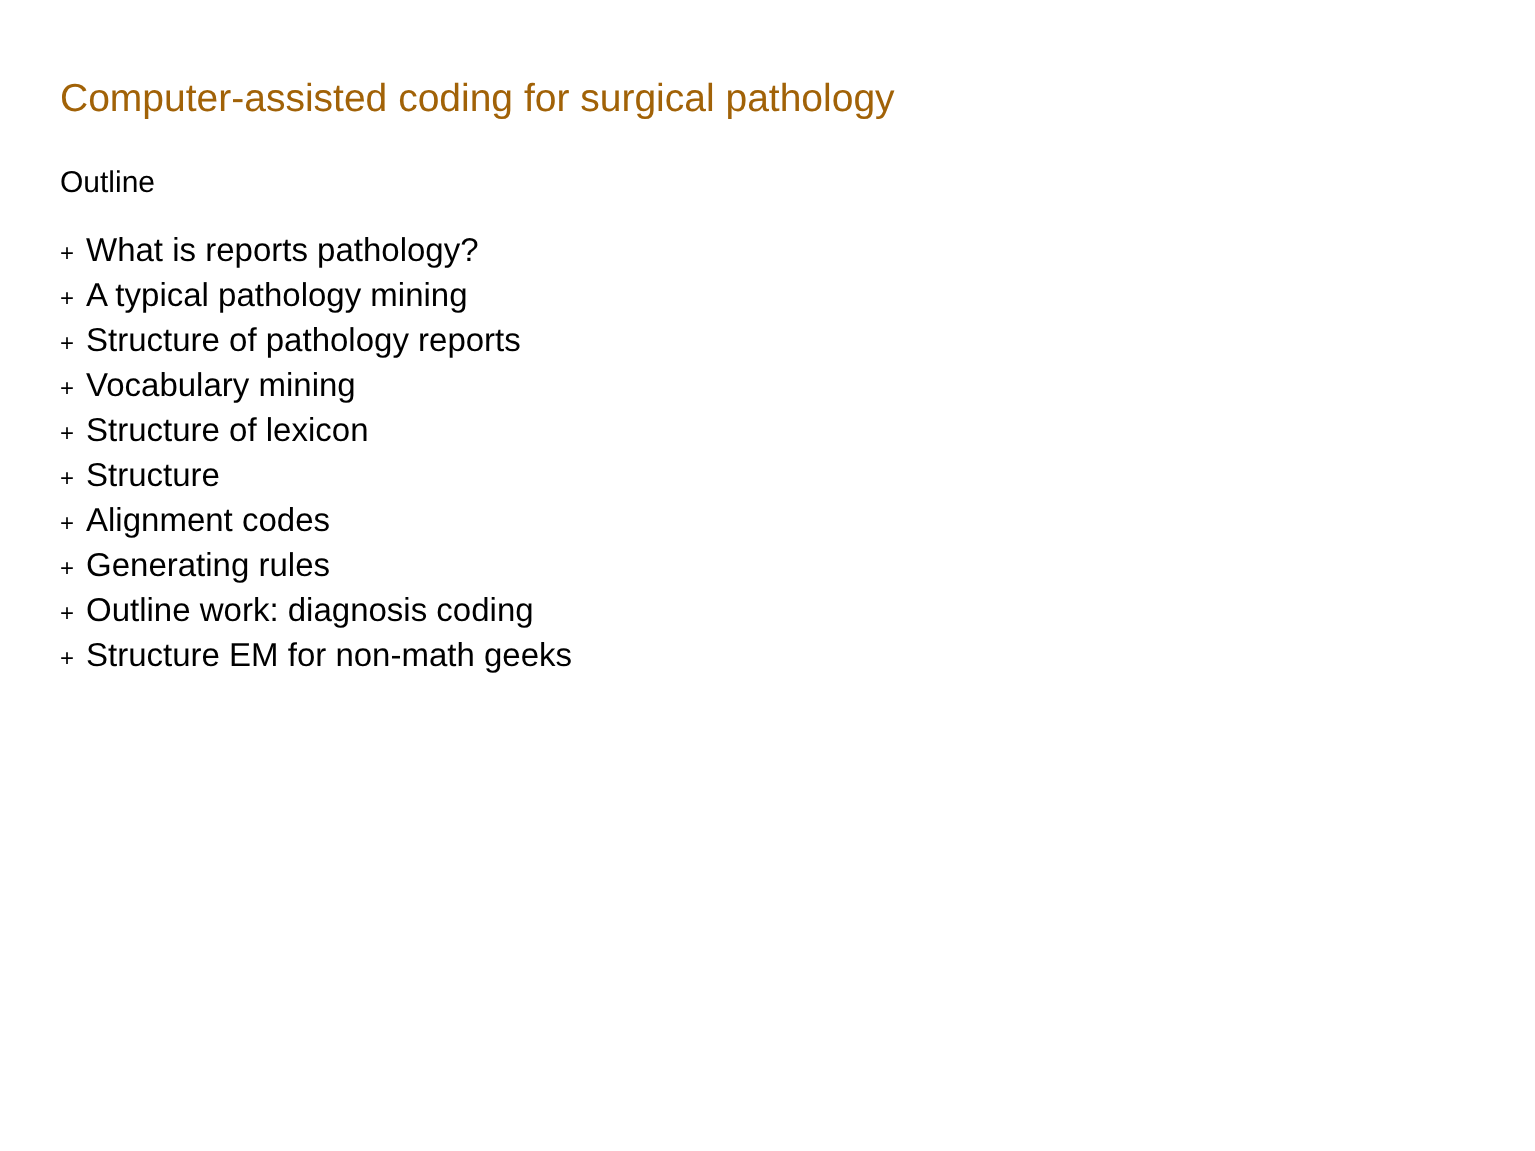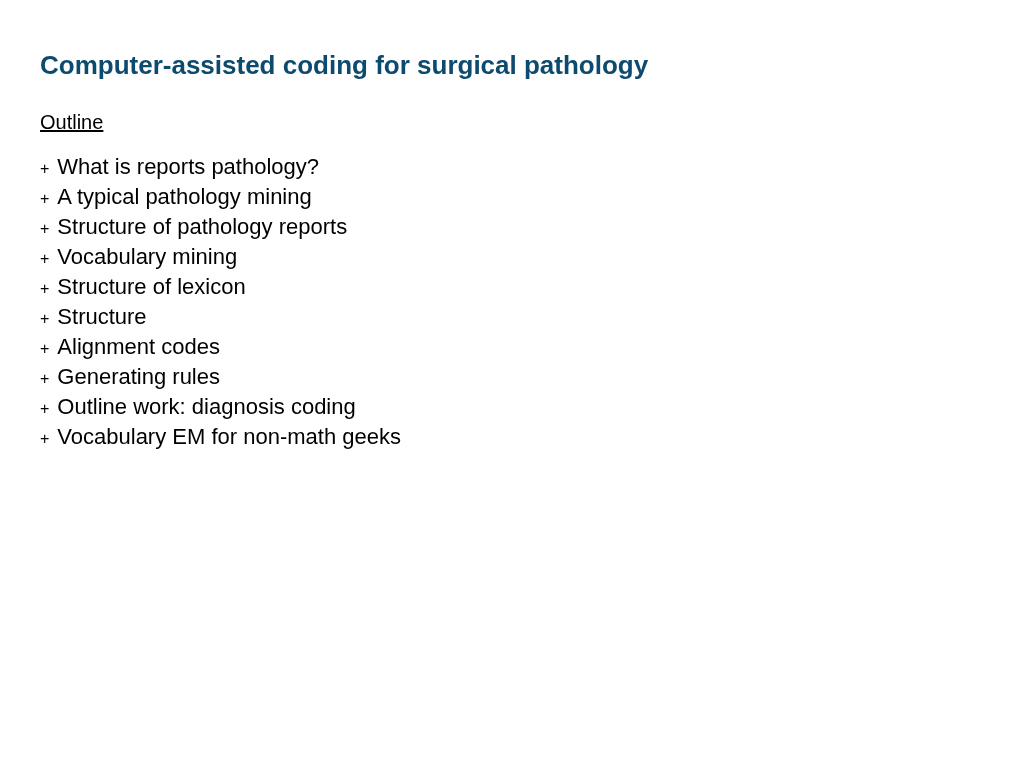--- a/index.html
+++ b/index.html
@@ -15,29 +15,28 @@
       font-family: Arial, Helvetica, sans-serif;
       overflow: hidden;
     }
 
     .page-container {
       padding: 50px 40px 40px 40px;
     }
 
     .main-title {
       font-size: 26px;
-      font-weight: bold;
-      color: #0c4a6e;
+      font-weight: normal;
+      color: #a16207;
       margin-bottom: 30px;
     }
 
     .outline-heading {
       font-size: 20px;
       color: #000000;
-      text-decoration: underline;
       margin-bottom: 20px;
     }
 
     .outline-list {
       list-style: none;
       padding: 0;
     }
 
     .outline-list li {
       font-size: 22px;
@@ -96,17 +95,17 @@
       <li>
         <span class="bullet-plus">+</span>
         <span>Generating rules</span>
       </li>
       <li>
         <span class="bullet-plus">+</span>
         <span>Outline work: diagnosis coding</span>
       </li>
       <li>
         <span class="bullet-plus">+</span>
-        <span>Vocabulary EM for non-math geeks</span>
+        <span>Structure EM for non-math geeks</span>
       </li>
     </ul>
 
 </div>
 
 </body></html>

